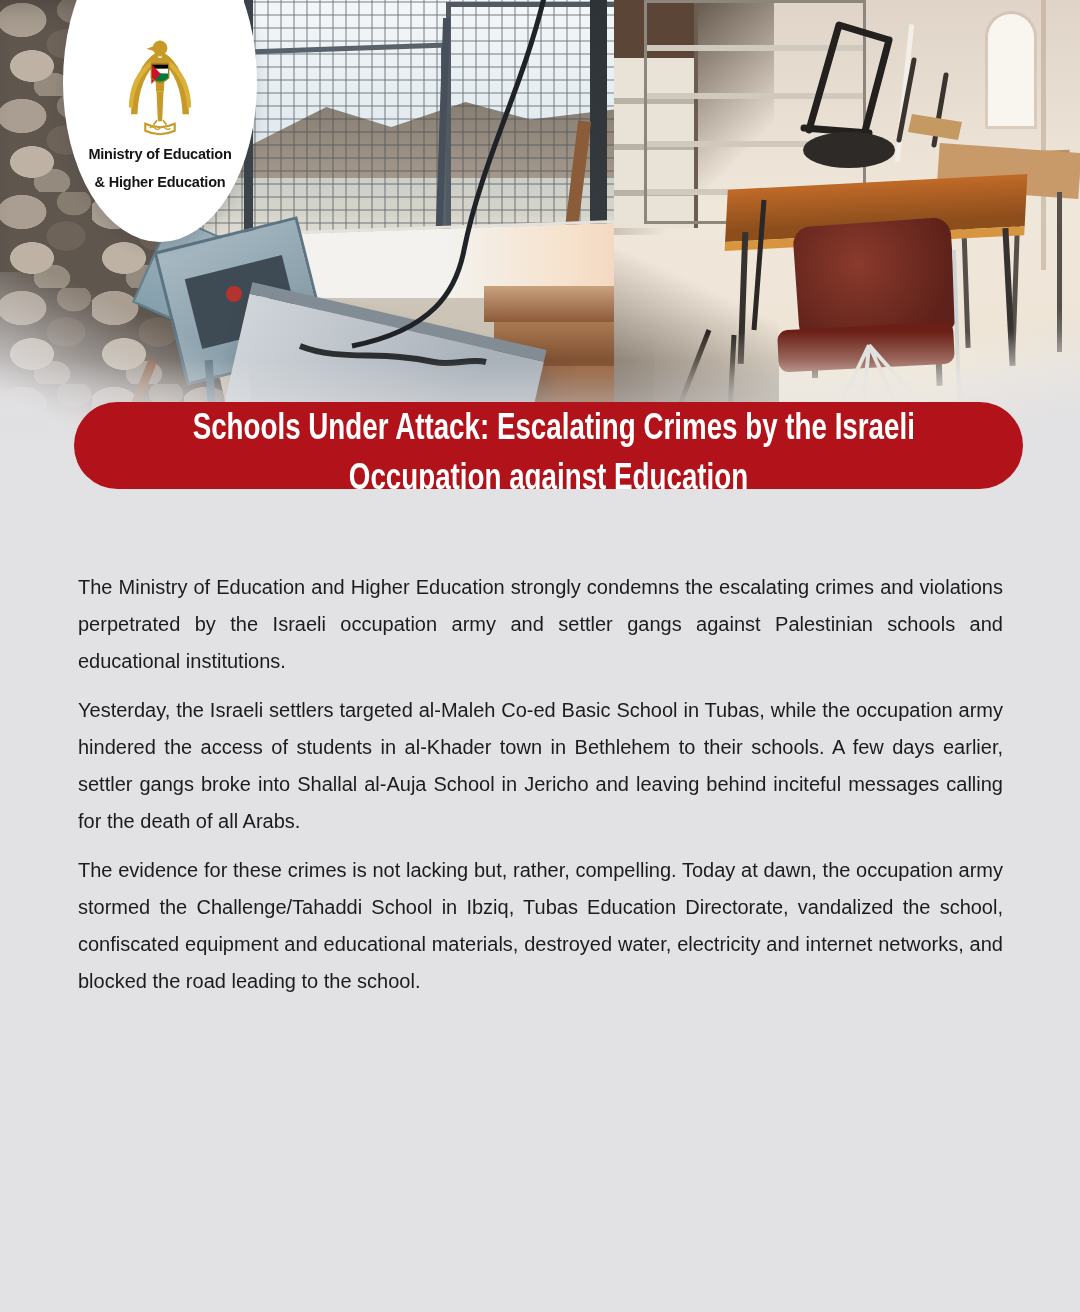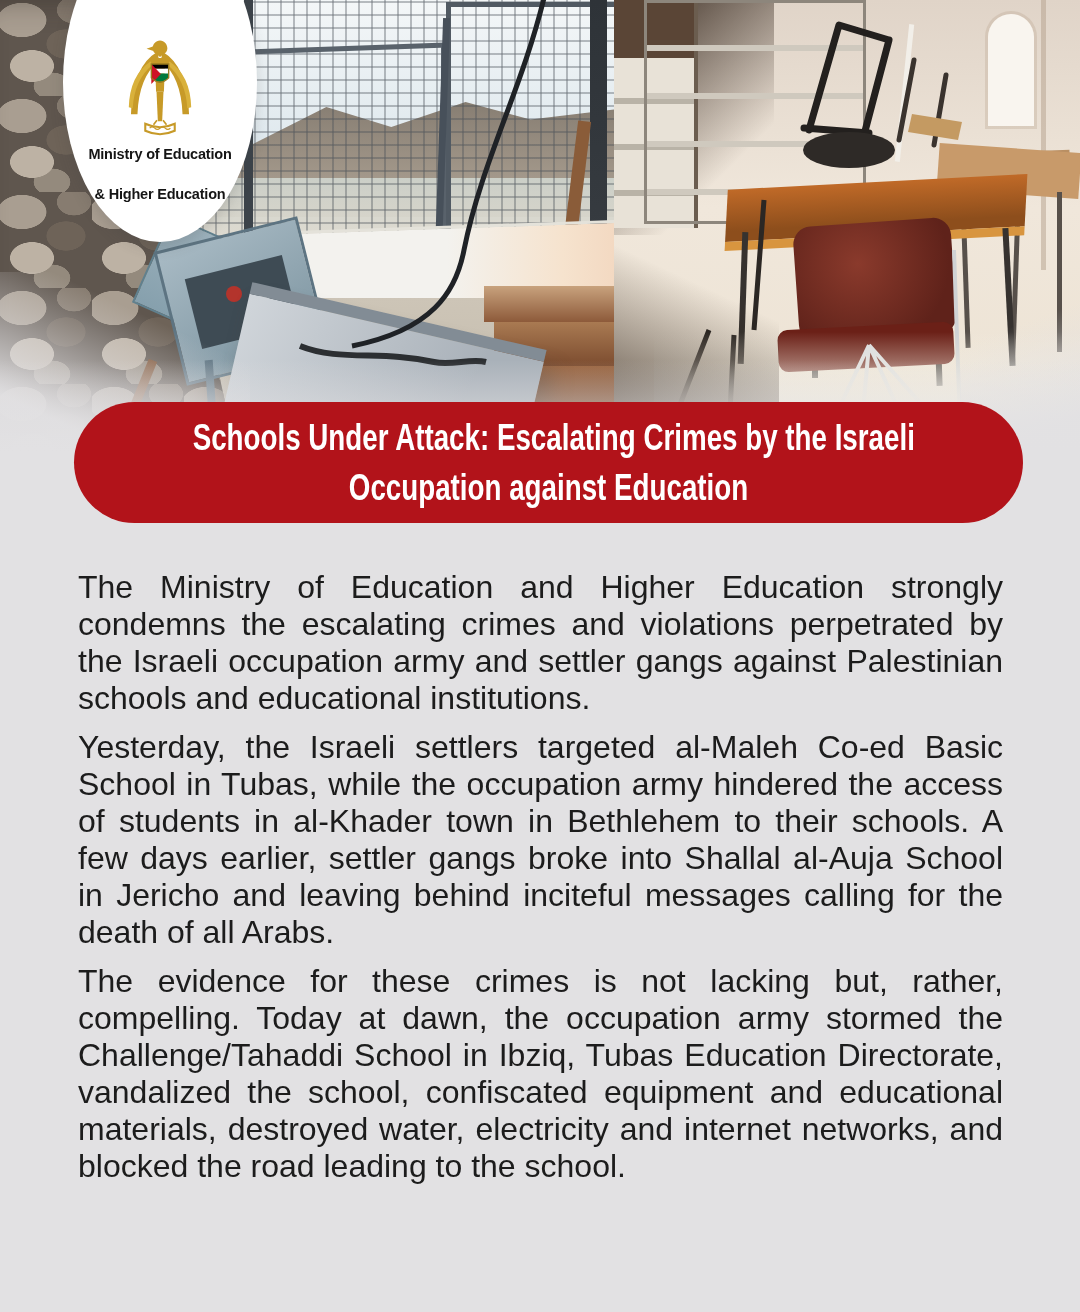--- a/index.html
+++ b/index.html
@@ -111,29 +111,29 @@
     background:linear-gradient(205deg,rgba(226,225,227,0) 30%,rgba(226,225,227,.96) 78%);}
   .fade-right-corner{position:absolute;right:0;bottom:0;width:120px;height:170px;
     background:linear-gradient(160deg,rgba(226,225,227,0) 25%,rgba(226,225,227,.95) 80%);}
   
   .logo-badge{position:absolute;left:63px;top:-78px;width:194px;height:320px;border-radius:50%;
     background:#ffffff;z-index:5;box-shadow:0 6px 14px rgba(60,60,60,.18);}
   .eagle{position:absolute;left:50%;top:116px;transform:translateX(-50%);width:82px;height:104px;}
   .logo-line{position:absolute;left:0;width:100%;text-align:center;color:#151515;
     font-weight:bold;font-size:14.5px;letter-spacing:-.2px;}
   .logo-line1{top:224px;}
-  .logo-line2{top:264px;}
-  
-  .title-banner{position:absolute;left:74px;top:402px;width:949px;height:121px;border-radius:61px;
-    background:#b2131a;z-index:6;overflow:hidden;padding-top:11px;box-sizing:border-box;}
+  .logo-line2{top:252px;}
+  
+  .title-banner{position:absolute;left:74px;top:402px;width:949px;height:87px;border-radius:61px;
+    background:#b2131a;z-index:6;overflow:hidden;box-sizing:border-box;}
   .banner-line{width:100%;text-align:center;color:#ffffff;font-weight:bold;font-size:37px;
     line-height:50px;white-space:nowrap;transform:scaleX(.75);transform-origin:50% 50%;}
   
   .body-text{position:absolute;left:78px;top:569px;width:925px;color:#1c1c1c;
-    font-size:32px;line-height:37px;text-align:justify;}
+    font-size:20px;line-height:37px;text-align:justify;}
   .body-text p{margin:0 0 12px 0;}
 </style>
 </head>
 <body>
 
 <div class="poster">
 
   <div class="photo-strip">
 
     <div class="photo photo-left">

